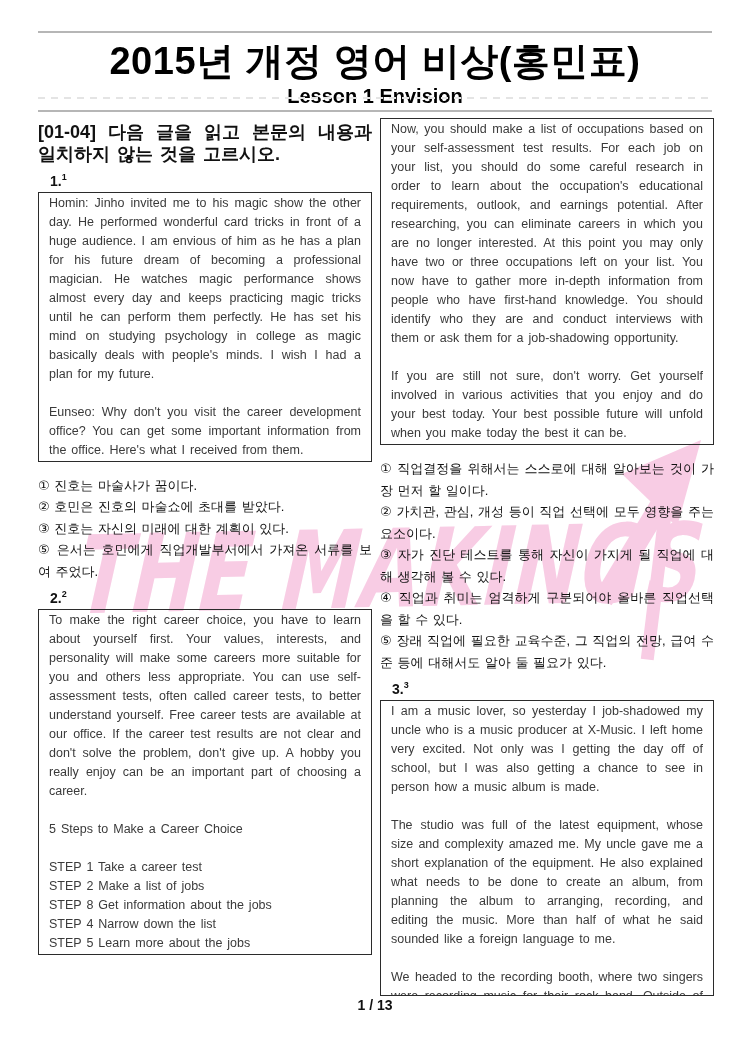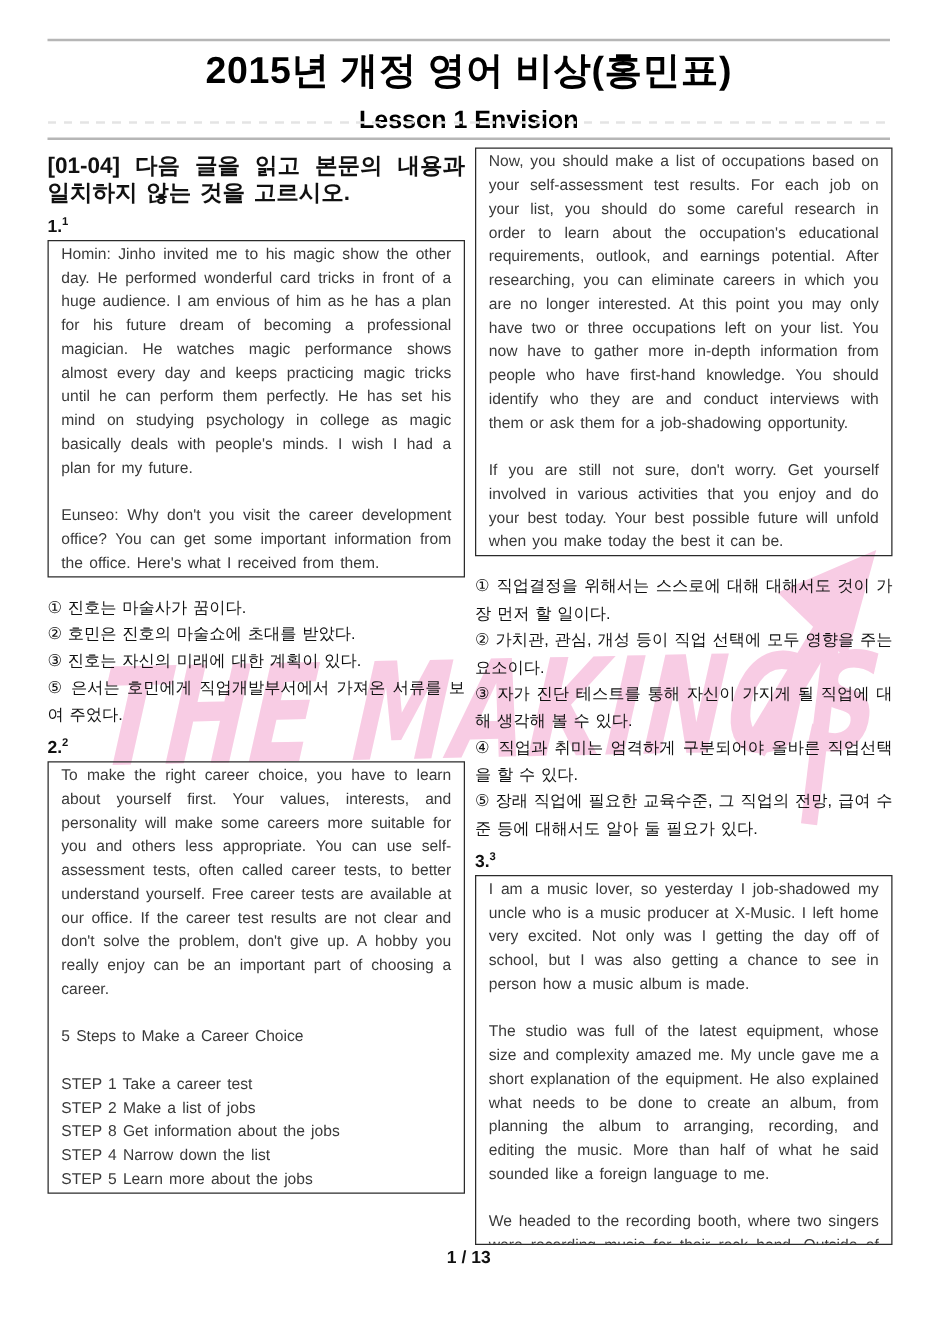--- a/index.html
+++ b/index.html
@@ -9,35 +9,35 @@
     overflow:hidden;
   }
   
   .rule { position:absolute; left:38px; width:674px; z-index:1; }
   .rule-top   { top:31px;  height:2px; background:#b6b6b6; }
   .rule-faint { top:97px;  height:2px;
                 background:repeating-linear-gradient(90deg,#e4e4e4 0 7px,transparent 7px 13px); }
   .rule-mid   { top:110px; height:2px; background:#b6b6b6; }
   .title {
     position:absolute; top:36px; left:0; width:750px; margin:0; z-index:1;
-    text-align:center; font-size:30px; font-weight:800; color:#000; letter-spacing:.5px;
+    text-align:center; font-size:38px; font-weight:800; color:#000; letter-spacing:.5px;
   }
   .subtitle {
     position:absolute; top:85px; left:0; width:750px; margin:0; z-index:1;
     text-align:center; font-size:20px; font-weight:800; color:#000;
   }
   
   .col { position:absolute; width:334px; z-index:1; }
   .col-left  { left:38px;  top:121px; }
   .col-right { left:380px; top:118px; }
   .instruction {
     margin:0 0 6px 0; font-size:18px; font-weight:700; line-height:22px;
     text-align:justify; color:#111; word-spacing:2px;
   }
-  .qlabel { font-size:14px; font-weight:700; color:#111; margin:7px 0 3px 0; }
+  .qlabel { font-size:14px; font-weight:700; color:#111; margin:7px 0 3px 12px; }
   .qlabel sup { font-size:9px; font-weight:700; }
   .box {
     border:1.5px solid #2b2b2b; padding:1px 10px; background:transparent;
   }
   .box p {
     margin:0; font-size:12.5px; line-height:19px; text-align:justify;
     word-spacing:1.5px; color:#3a3a3a;
   }
   .box .gap { margin-top:19px; }
   .box .steps p { text-align:left; }
@@ -118,21 +118,21 @@
     </div>
   </div>
 
   <div class="col col-right">
     <div class="box">
       <p>Now, you should make a list of occupations based on your self-assessment test results. For each job on your list, you should do some careful research in order to learn about the occupation's educational requirements, outlook, and earnings potential. After researching, you can eliminate careers in which you are no longer interested. At this point you may only have two or three occupations left on your list. You now have to gather more in-depth information from people who have first-hand knowledge. You should identify who they are and conduct interviews with them or ask them for a job-shadowing opportunity.</p>
       <p class="gap">If you are still not sure, don't worry. Get yourself involved in various activities that you enjoy and do your best today. Your best possible future will unfold when you make today the best it can be.</p>
     </div>
 
     <div class="options">
-      <p>① 직업결정을 위해서는 스스로에 대해 대해서도 것이 가장 먼저 할 일이다.</p>
+      <p>① 직업결정을 위해서는 스스로에 대해 알아보는 것이 가장 먼저 할 일이다.</p>
       <p>② 가치관, 관심, 개성 등이 직업 선택에 모두 영향을 주는 요소이다.</p>
       <p>③ 자가 진단 테스트를 통해 자신이 가지게 될 직업에 대해 생각해 볼 수 있다.</p>
       <p>④ 직업과 취미는 엄격하게 구분되어야 올바른 직업선택을 할 수 있다.</p>
       <p>⑤ 장래 직업에 필요한 교육수준, 그 직업의 전망, 급여 수준 등에 대해서도 알아 둘 필요가 있다.</p>
     </div>
 
     <div class="qlabel"><span>3.</span><sup>3</sup></div>
 
     <div class="box box-clipped">
       <p>I am a music lover, so yesterday I job-shadowed my uncle who is a music producer at X-Music. I left home very excited. Not only was I getting the day off of school, but I was also getting a chance to see in person how a music album is made.</p>

